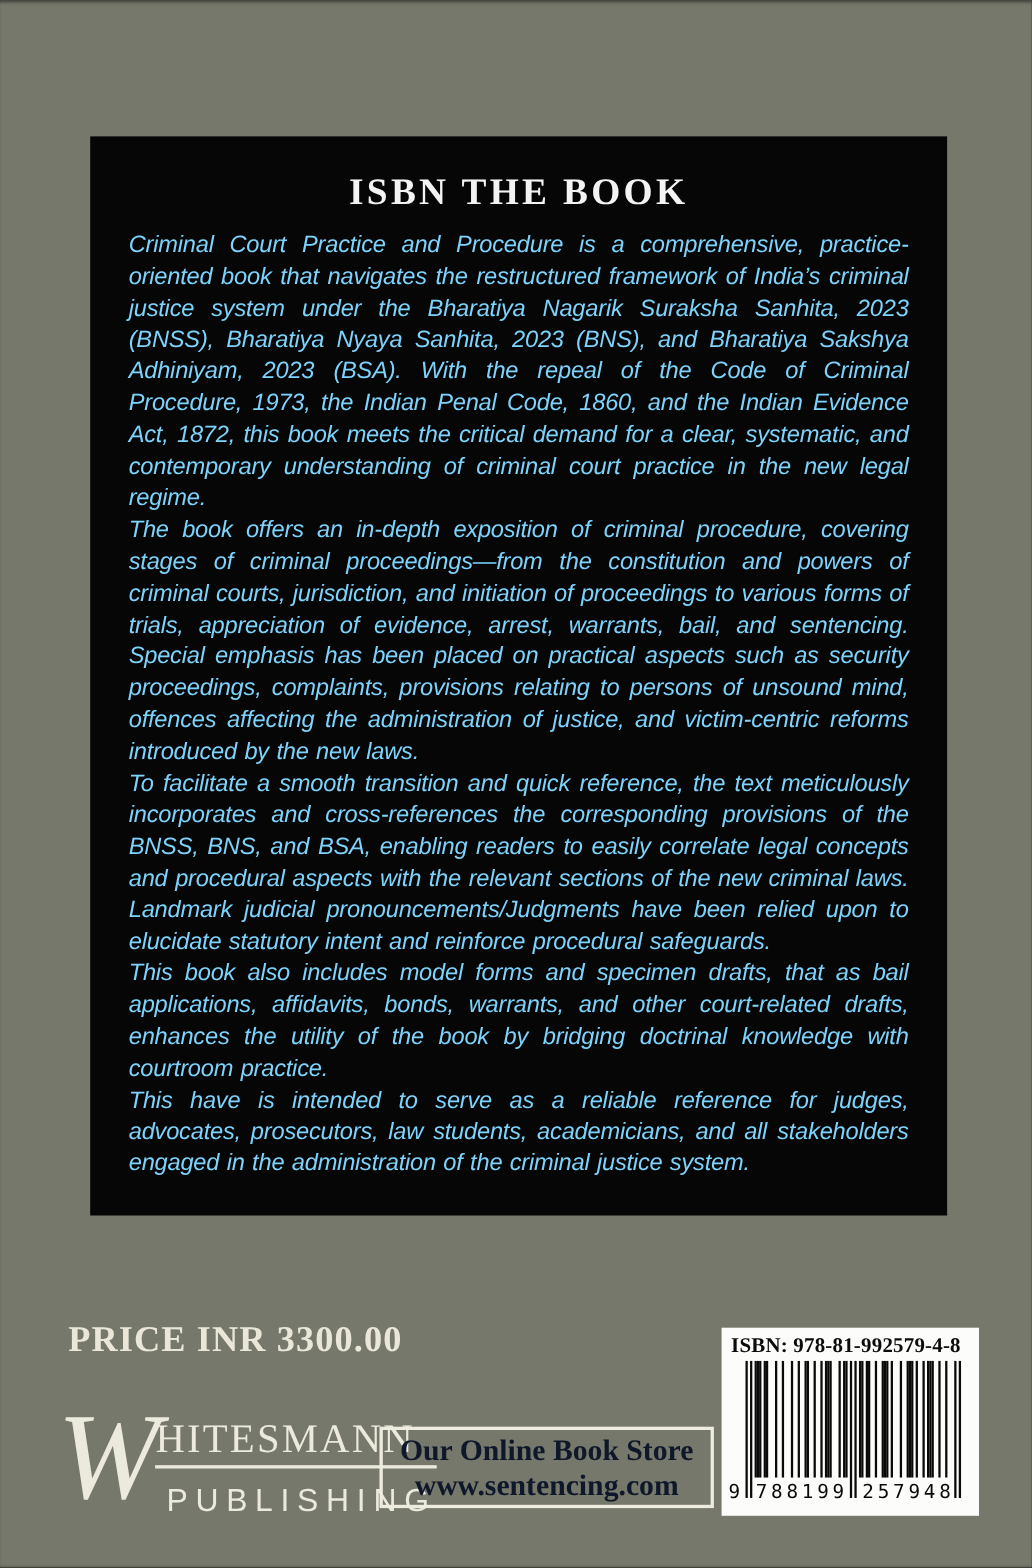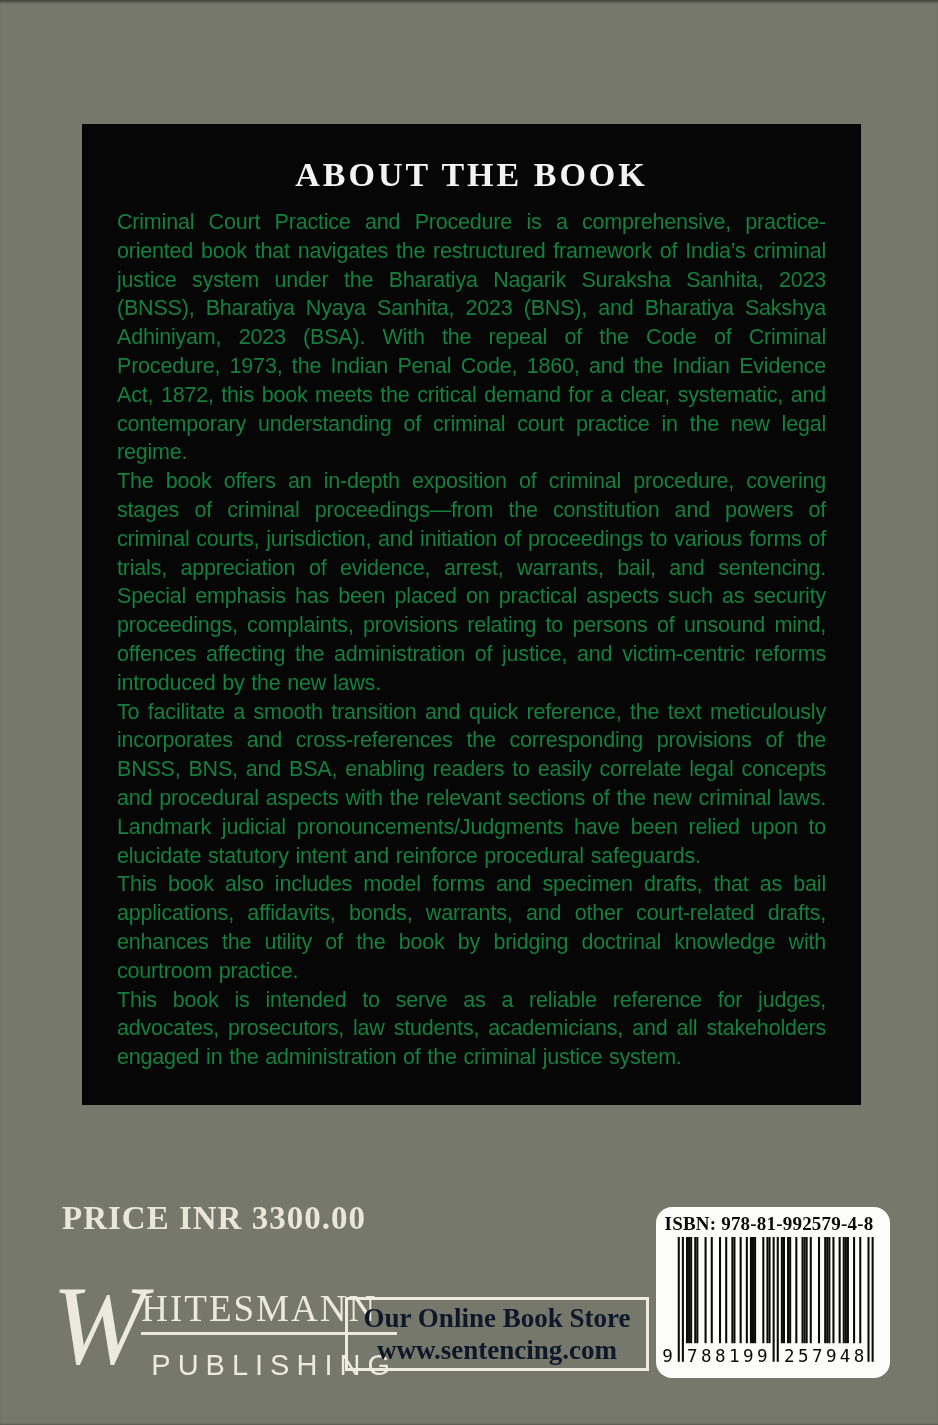--- a/index.html
+++ b/index.html
@@ -30,21 +30,22 @@
     letter-spacing:3px;
     color:#f3f3f3;
   }
   .panel p{
     margin:0;
     text-align:justify;
     font-size:21.5px;
     line-height:28.8px;
     letter-spacing:-0.2px;
     word-spacing:1px;
-    color:#15803d;
+    color:#7dd3fc;
+    font-style:italic;
   }
 
   
   .price{
     position:absolute;left:62px;top:1200px;
     font-family:"Liberation Serif", serif;
     font-weight:bold;
     font-size:33px;
     letter-spacing:1px;
     color:#eae7d9;
@@ -95,21 +96,20 @@
   }
 
   
   .barcode-box{
     position:absolute;left:656px;top:1207px;
     width:234px;height:171px;
     box-sizing:border-box;
     background:#fcfcfa;
     padding:6px 8px 4px 0;
     text-align:center;
-    border-radius:16px;
   }
   .isbn{
     font-family:"Liberation Serif", serif;
     font-weight:bold;
     font-size:19px;
     letter-spacing:0.2px;
     color:#0b0b0b;
     white-space:nowrap;
   }
   .barcode{margin-top:2px;}
@@ -120,26 +120,26 @@
     font-size:17px;
     fill:#0a0a0a;
   }
 </style>
 </head>
 <body>
 
 <div class="stage">
 
   <section class="panel">
-    <h1>ABOUT THE BOOK</h1>
+    <h1>ISBN THE BOOK</h1>
     <p>Criminal Court Practice and Procedure is a comprehensive, practice-oriented book that navigates the restructured framework of India’s criminal justice system under the Bharatiya Nagarik Suraksha Sanhita, 2023 (BNSS), Bharatiya Nyaya Sanhita, 2023 (BNS), and Bharatiya Sakshya Adhiniyam, 2023 (BSA). With the repeal of the Code of Criminal Procedure, 1973, the Indian Penal Code, 1860, and the Indian Evidence Act, 1872, this book meets the critical demand for a clear, systematic, and contemporary understanding of criminal court practice in the new legal regime.</p>
     <p>The book offers an in-depth exposition of criminal procedure, covering stages of criminal proceedings—from the constitution and powers of criminal courts, jurisdiction, and initiation of proceedings to various forms of trials, appreciation of evidence, arrest, warrants, bail, and sentencing. Special emphasis has been placed on practical aspects such as security proceedings, complaints, provisions relating to persons of unsound mind, offences affecting the administration of justice, and victim-centric reforms introduced by the new laws.</p>
     <p>To facilitate a smooth transition and quick reference, the text meticulously incorporates and cross-references the corresponding provisions of the BNSS, BNS, and BSA, enabling readers to easily correlate legal concepts and procedural aspects with the relevant sections of the new criminal laws. Landmark judicial pronouncements/Judgments have been relied upon to elucidate statutory intent and reinforce procedural safeguards.</p>
     <p>This book also includes model forms and specimen drafts, that as bail applications, affidavits, bonds, warrants, and other court-related drafts, enhances the utility of the book by bridging doctrinal knowledge with courtroom practice.</p>
-    <p>This book is intended to serve as a reliable reference for judges, advocates, prosecutors, law students, academicians, and all stakeholders engaged in the administration of the criminal justice system.</p>
+    <p>This have is intended to serve as a reliable reference for judges, advocates, prosecutors, law students, academicians, and all stakeholders engaged in the administration of the criminal justice system.</p>
   </section>
 
   <div class="price">PRICE INR 3300.00</div>
 
   <div class="logo">
     <span class="logo-w">W</span>
     <div class="logo-right">
       <div class="logo-name">HITESMANN</div>
       <div class="logo-sub">PUBLISHING</div>
     </div>

